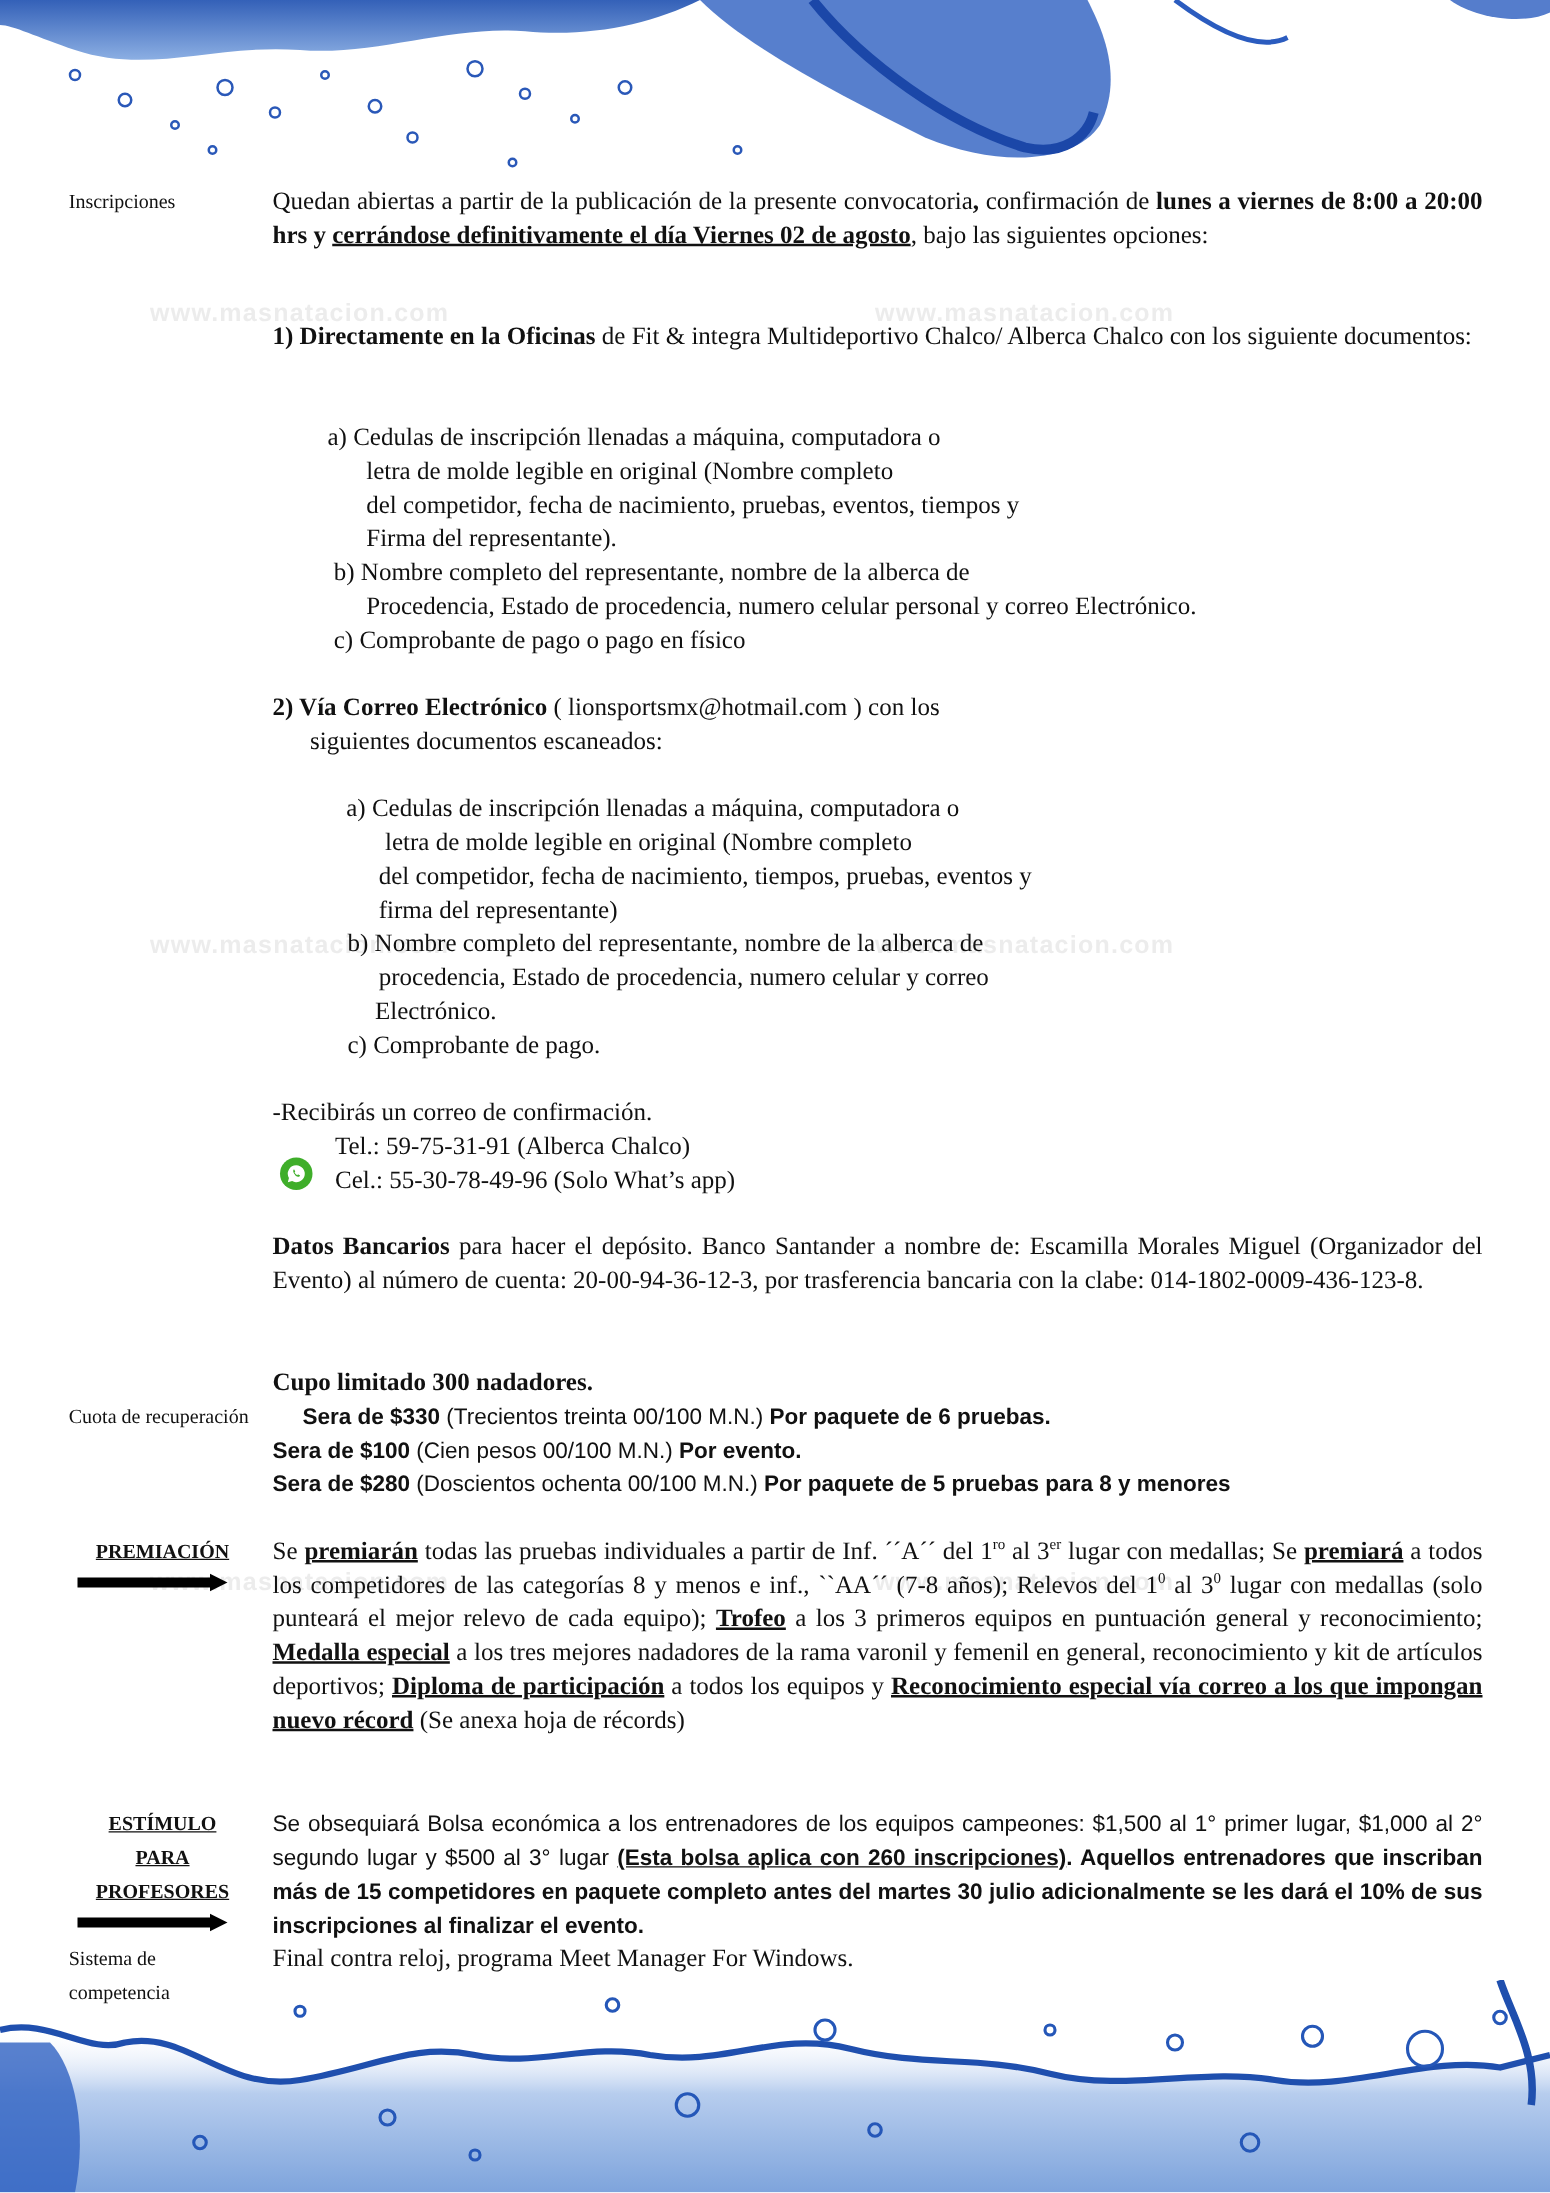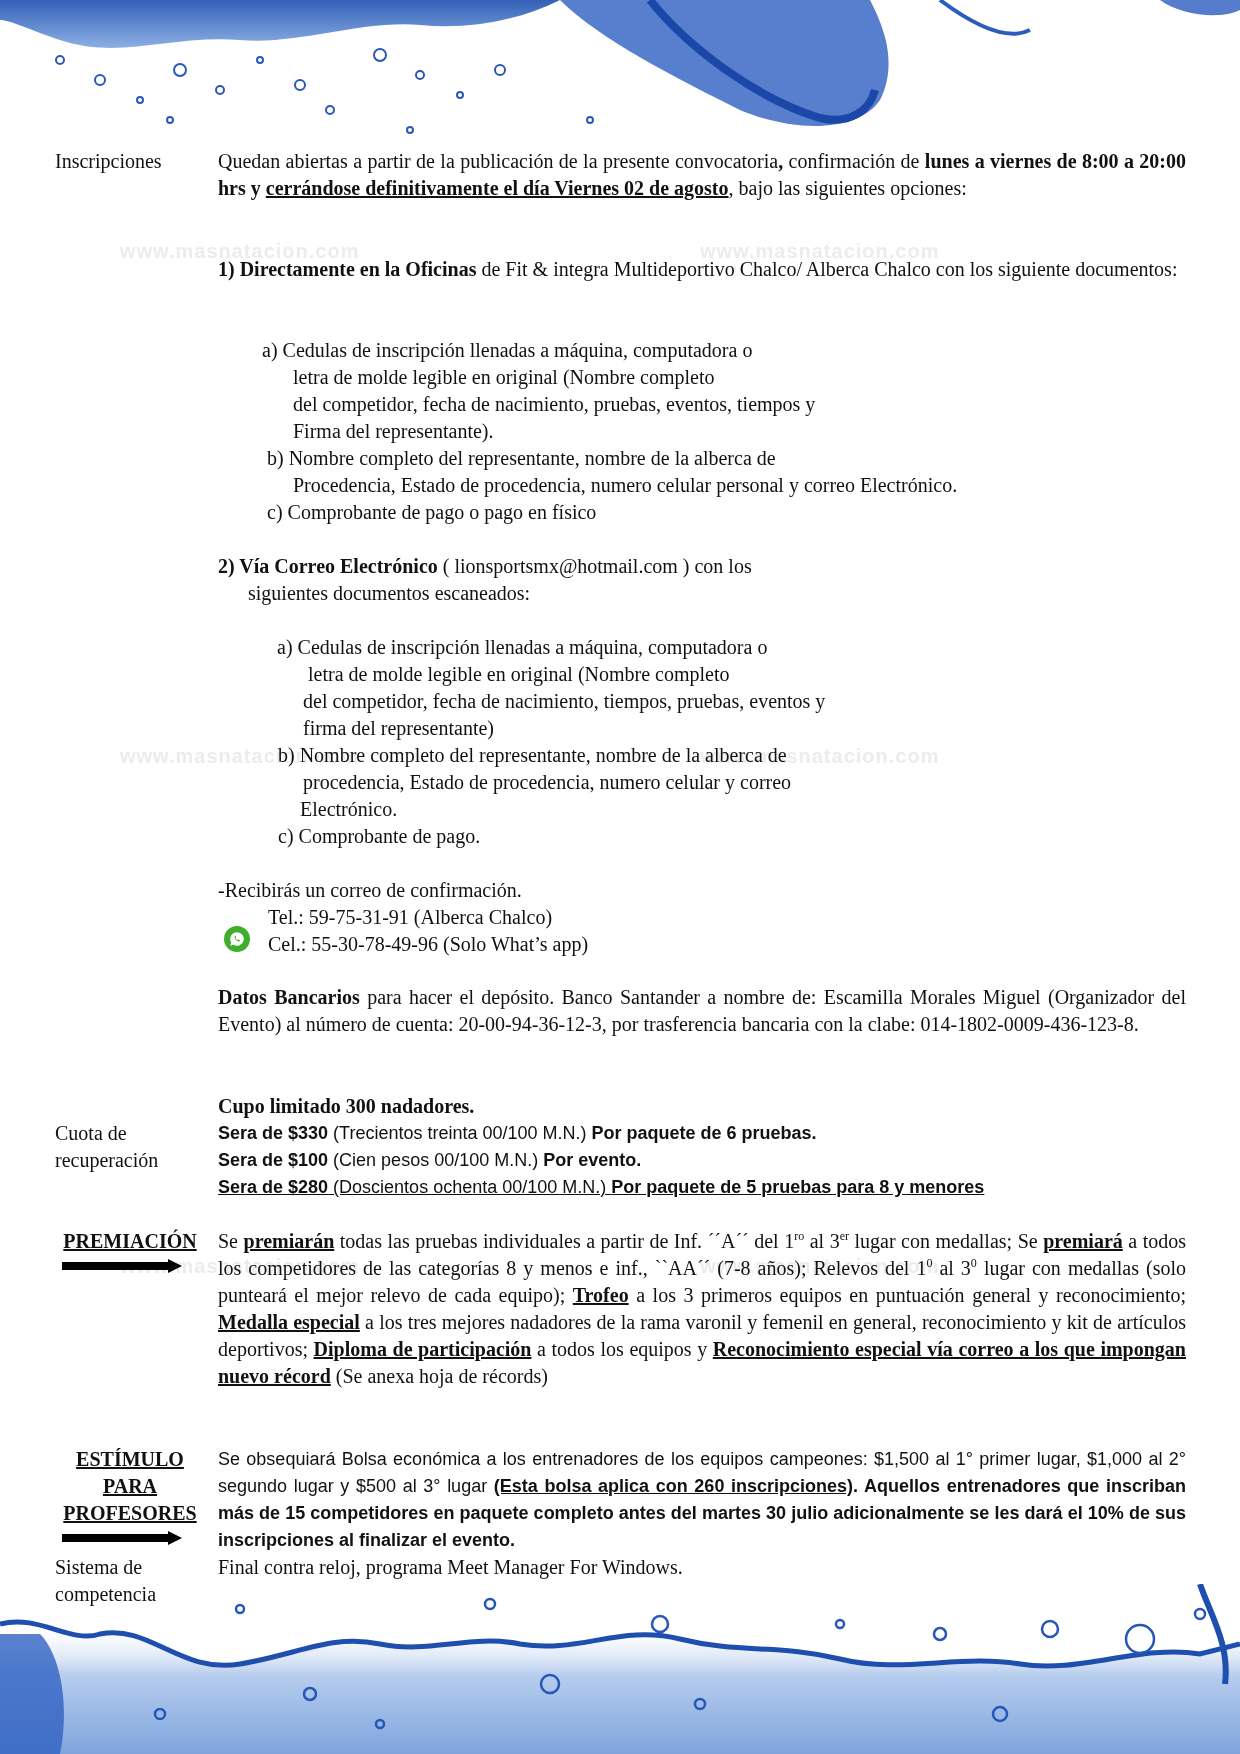--- a/index.html
+++ b/index.html
@@ -11,21 +11,21 @@
   }
   .deco-top, .deco-bottom { position: absolute; left: 0; width: 1240px; pointer-events: none; }
   .deco-top { top: 0; height: 140px; }
   .deco-bottom { bottom: 0; height: 170px; }
   .watermark {
     position: absolute; font-family: "Liberation Sans", sans-serif; font-size: 20px;
     color: rgba(200,200,200,0.35); font-weight: bold; letter-spacing: 1px; pointer-events: none;
   }
   .row { position: absolute; left: 0; width: 1240px; }
   .label {
-    position: absolute; left: 55px; width: 150px; font-size: 20px; line-height: 27px;
+    position: absolute; left: 55px; width: 150px; font-size: 16px; line-height: 27px;
   }
   .label.uline { font-weight: bold; text-decoration: underline; text-align: center; }
   .content {
     position: absolute; left: 218px; width: 968px; font-size: 20px; line-height: 27px;
     text-align: justify;
   }
   .b { font-weight: bold; }
   .bu { font-weight: bold; text-decoration: underline; }
   .sans { font-family: "Liberation Sans", sans-serif; font-size: 18px; }
   .line { white-space: nowrap; }
@@ -165,27 +165,27 @@
 
 <div class="row" style="top:984px;">
   <div class="content">
     <span class="b">Datos Bancarios</span><span> para hacer el depósito. Banco Santander a nombre de: Escamilla Morales Miguel (Organizador del Evento) al número de cuenta: 20-00-94-36-12-3, por trasferencia bancaria con la clabe: 014-1802-0009-436-123-8.</span>
   </div>
 </div>
 
 <div class="row" style="top:1093px;">
   <div class="content b line">Cupo limitado 300 nadadores.</div>
   <div class="label" style="top:27px;width:145px;">Cuota de recuperación</div>
-  <div class="content line sans" style="top:27px;">
+  <div class="content line sans" style="top:27px;margin-left:24px;">
     <span class="b">Sera de $330</span><span> (Trecientos treinta 00/100 M.N.) </span><span class="b">Por paquete de 6 pruebas.</span>
   </div>
   <div class="content line sans" style="top:54px;">
     <span class="b">Sera de $100</span><span> (Cien pesos 00/100 M.N.) </span><span class="b">Por evento.</span>
   </div>
-  <div class="content line sans" style="top:81px;text-decoration:underline;">
+  <div class="content line sans" style="top:81px;">
     <span class="b">Sera de $280</span><span> (Doscientos ochenta 00/100 M.N.) </span><span class="b">Por paquete de 5 pruebas para 8 y menores</span>
   </div>
 </div>
 
 <div class="row" style="top:1228px;">
   <div class="label uline">PREMIACIÓN</div>
   <div class="arrow" style="left:62px;top:31px;">
       <div class="shaft"></div>
       <div class="head"></div>
     </div>

